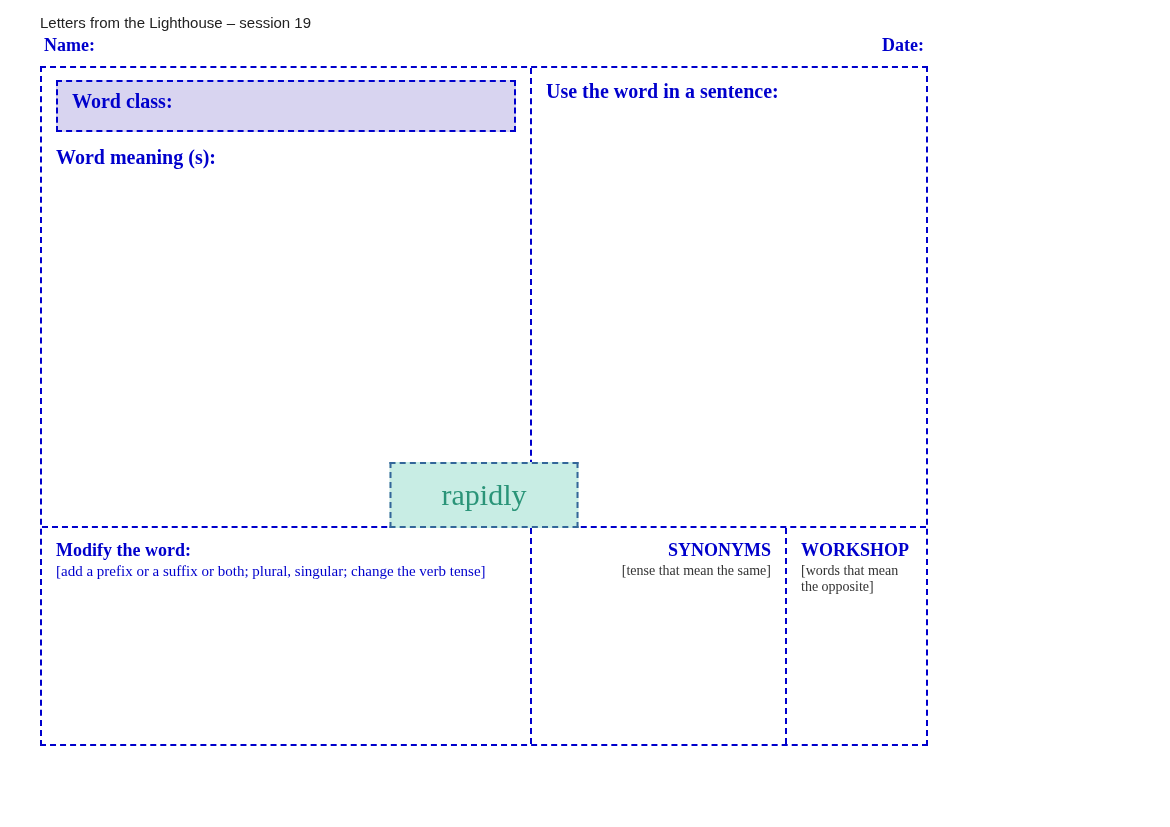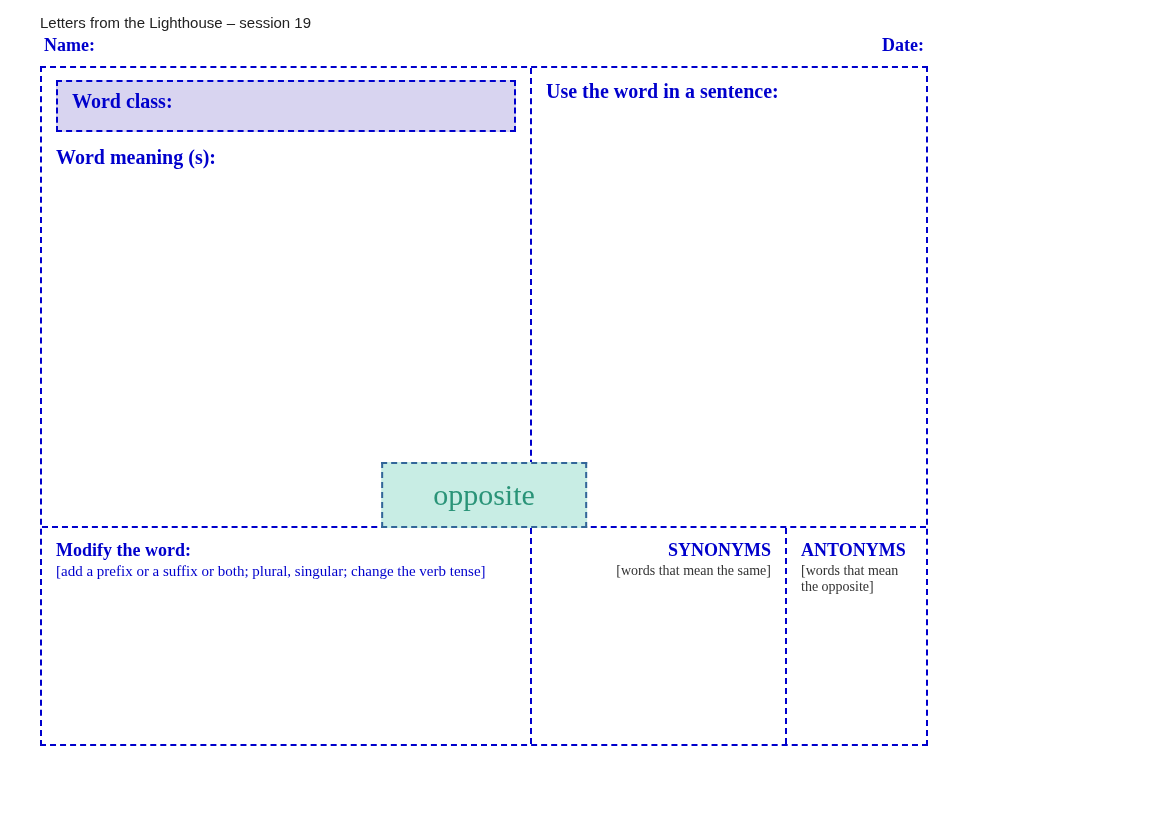--- a/index.html
+++ b/index.html
@@ -225,41 +225,41 @@
         <div>
           <span class="word-meaning-label">Word meaning (s):</span>
         </div>
       </div>
 
       <div class="right-panel">
         <span class="use-sentence-label">Use the word in a sentence:</span>
       </div>
 
       <div class="word-bubble">
-        <span>opposite</span>
+        <span>rapidly</span>
       </div>
 
     </div>
 
     <div class="bottom-row">
 
       <div class="modify-panel">
         <span class="modify-label">
           <span style="font-weight: bold;">Modify the word:</span>
           <span class="modify-sub" style="font-weight: normal; font-size: 15px; display: block; margin-top: 2px;">[add a prefix or a suffix or both; plural, singular; change the verb tense]</span>
         </span>
       </div>
 
       <div class="synonyms-panel">
         <span class="synonyms-label" style="display: inline;">SYNONYMS</span>
-        <span class="synonyms-sub" style="display: block; margin-top: 2px;">[words that mean the same]</span>
+        <span class="synonyms-sub" style="display: block; margin-top: 2px;">[tense that mean the same]</span>
       </div>
 
       <div class="antonyms-panel">
-        <span class="antonyms-label" style="display: inline;">ANTONYMS</span>
+        <span class="antonyms-label" style="display: inline;">WORKSHOP</span>
         <span class="antonyms-sub" style="display: block; margin-top: 2px;">[words that mean the opposite]</span>
       </div>
 
     </div>
   </div>
 
 
 </div>
 
 </body></html>

